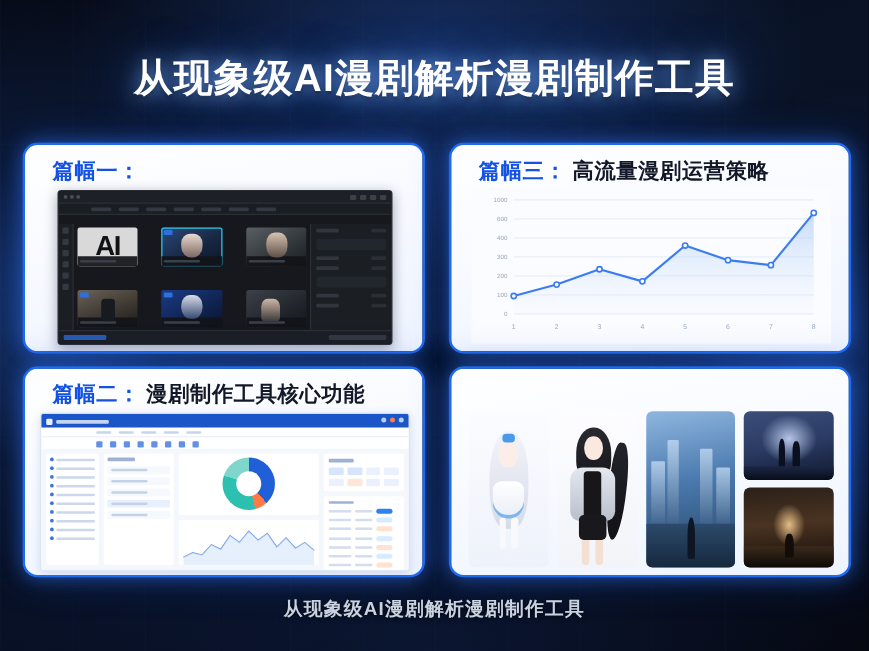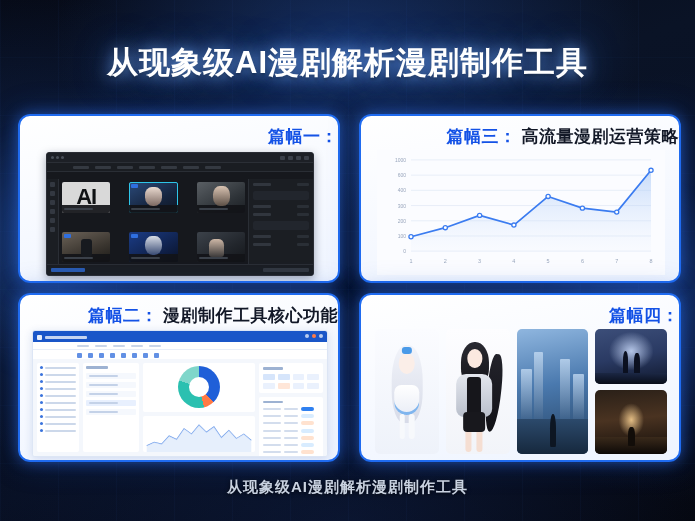--- a/index.html
+++ b/index.html
@@ -44,21 +44,21 @@
     background:linear-gradient(170deg,#ffffff 0%,#f6f9ff 55%,#eef4ff 100%);
     border:2px solid #1f6bf0;border-radius:12px;
     box-shadow:0 0 14px rgba(44,112,235,.55),0 0 30px rgba(30,80,190,.35);
     overflow:hidden;
   }
   .c1{left:0;top:0;} .c3{left:341px;top:0;}
   .c2{left:0;top:179px;} .c4{left:341px;top:179px;}
 
   .card-head{
     position:absolute;left:0;right:0;top:7px;height:26px;
-    display:flex;align-items:center;justify-content:flex-end;gap:5px;
+    display:flex;align-items:center;justify-content:flex-start;gap:5px;
     white-space:nowrap;
     padding-left:22px;
   }
   .ph-idx{font-size:17px;font-weight:bold;color:#1452e6;letter-spacing:.5px;}
   .ph-txt{font-size:17px;font-weight:bold;color:#121827;letter-spacing:.5px;}
 
   .card-body{position:absolute;left:0;right:0;top:34px;bottom:4px;}
 
   
   .editor{
@@ -528,21 +528,20 @@
                   </div>
               </div>
             </div>
           </div>
         </div>
       </div>
     </div>
 
     <div class="card c4">
       <div class="card-head">
-        <span class="ph-idx">篇幅四：</span>
       </div>
       <div class="card-body">
         <div class="art">
           <div class="art-cell a1">
             <span class="ch1-hair"></span>
             <span class="ch1-face"></span>
             <span class="ch1-bow"></span>
             <span class="ch1-dress"></span>
             <span class="ch1-legs"></span>
           </div>

